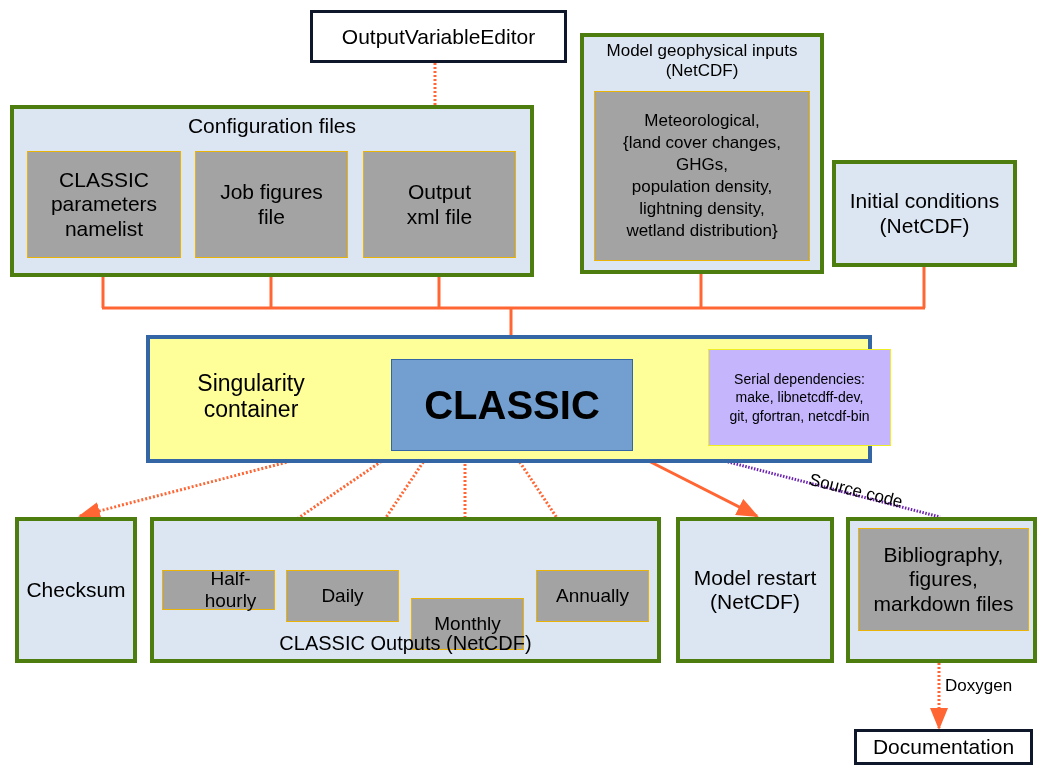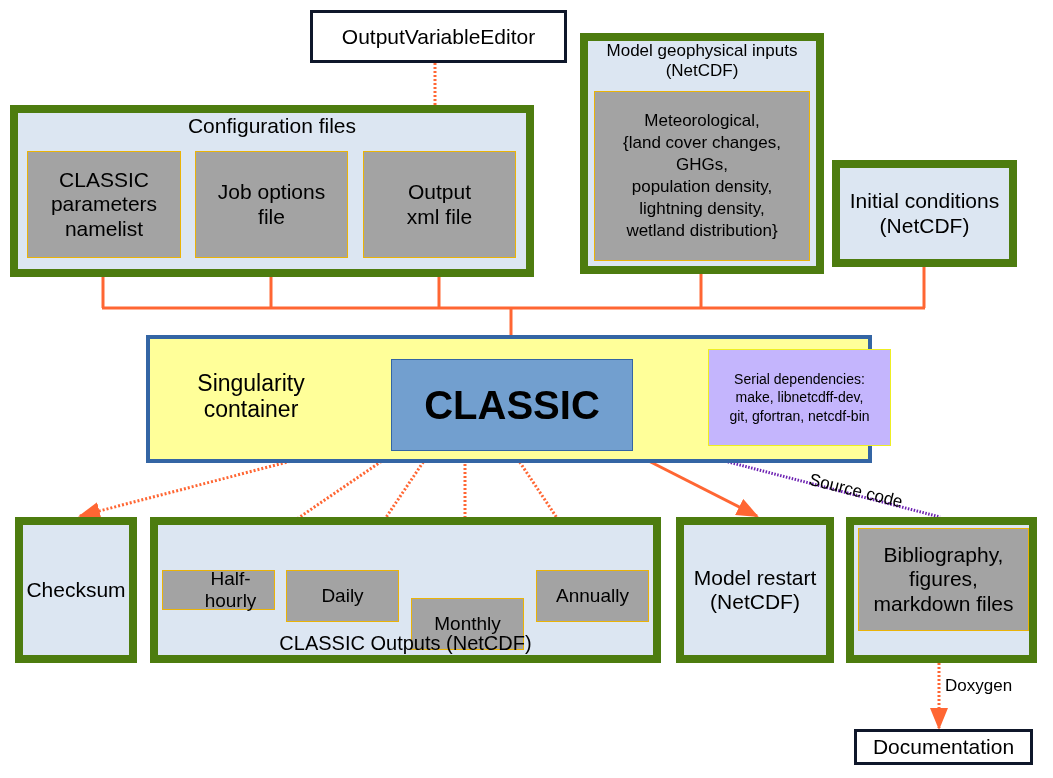--- a/index.html
+++ b/index.html
@@ -1,20 +1,20 @@
 <!DOCTYPE html>
 <html><head>
 <meta charset="utf-8">
 <style>
   html, body { margin:0; padding:0; background:#ffffff; }
   body { width:1053px; height:778px; position:relative; overflow:hidden;
          font-family:"Liberation Sans", sans-serif; color:#000; }
   .box { position:absolute; box-sizing:border-box; display:flex; flex-direction:column;
          align-items:center; justify-content:center; text-align:center; }
-  .outer { background:#dce6f2; border:8px solid #4d7c0f;text-align:center; }
+  .outer { background:#dce6f2; border:4px solid #4d7c0f;text-align:center; }
   .white { background:#a3a3a3; border:1px solid #eab308; }
   .whitethick { background:#ffffff; border:3px solid #0f172a; }
   .lbl { position:absolute; text-align:center; white-space:nowrap; }
   svg.wires { position:absolute; left:0; top:0; }
   .ml { line-height:1.15; }
 </style>
 </head>
 <body>
 
 <svg class="wires" width="1053" height="778">
@@ -60,21 +60,21 @@
 
 <div class="box outer" style="left:10px; top:105px; width:524px; height:172px; justify-content:flex-start;">
 </div>
 <div class="lbl" style="left:10px; width:524px; top:114px; font-size:21px;">Configuration files</div>
 <div class="box white ml" style="left:27px; top:151px; width:154px; height:107px; font-size:21px;">
   <span>CLASSIC</span>
   <span>parameters</span>
   <span>namelist</span>
 </div>
 <div class="box white ml" style="left:195px; top:151px; width:153px; height:107px; font-size:21px;">
-  <span>Job options</span>
+  <span>Job figures</span>
   <span>file</span>
 </div>
 <div class="box white ml" style="left:363px; top:151px; width:153px; height:107px; font-size:21px;">
   <span>Output</span>
   <span>xml file</span>
 </div>
 
 <div class="box outer" style="left:580px; top:33px; width:244px; height:241px;"></div>
 <div class="lbl ml" style="left:580px; width:244px; top:41px; font-size:17px; display:flex; flex-direction:column;">
   <span>Model  geophysical inputs</span>

